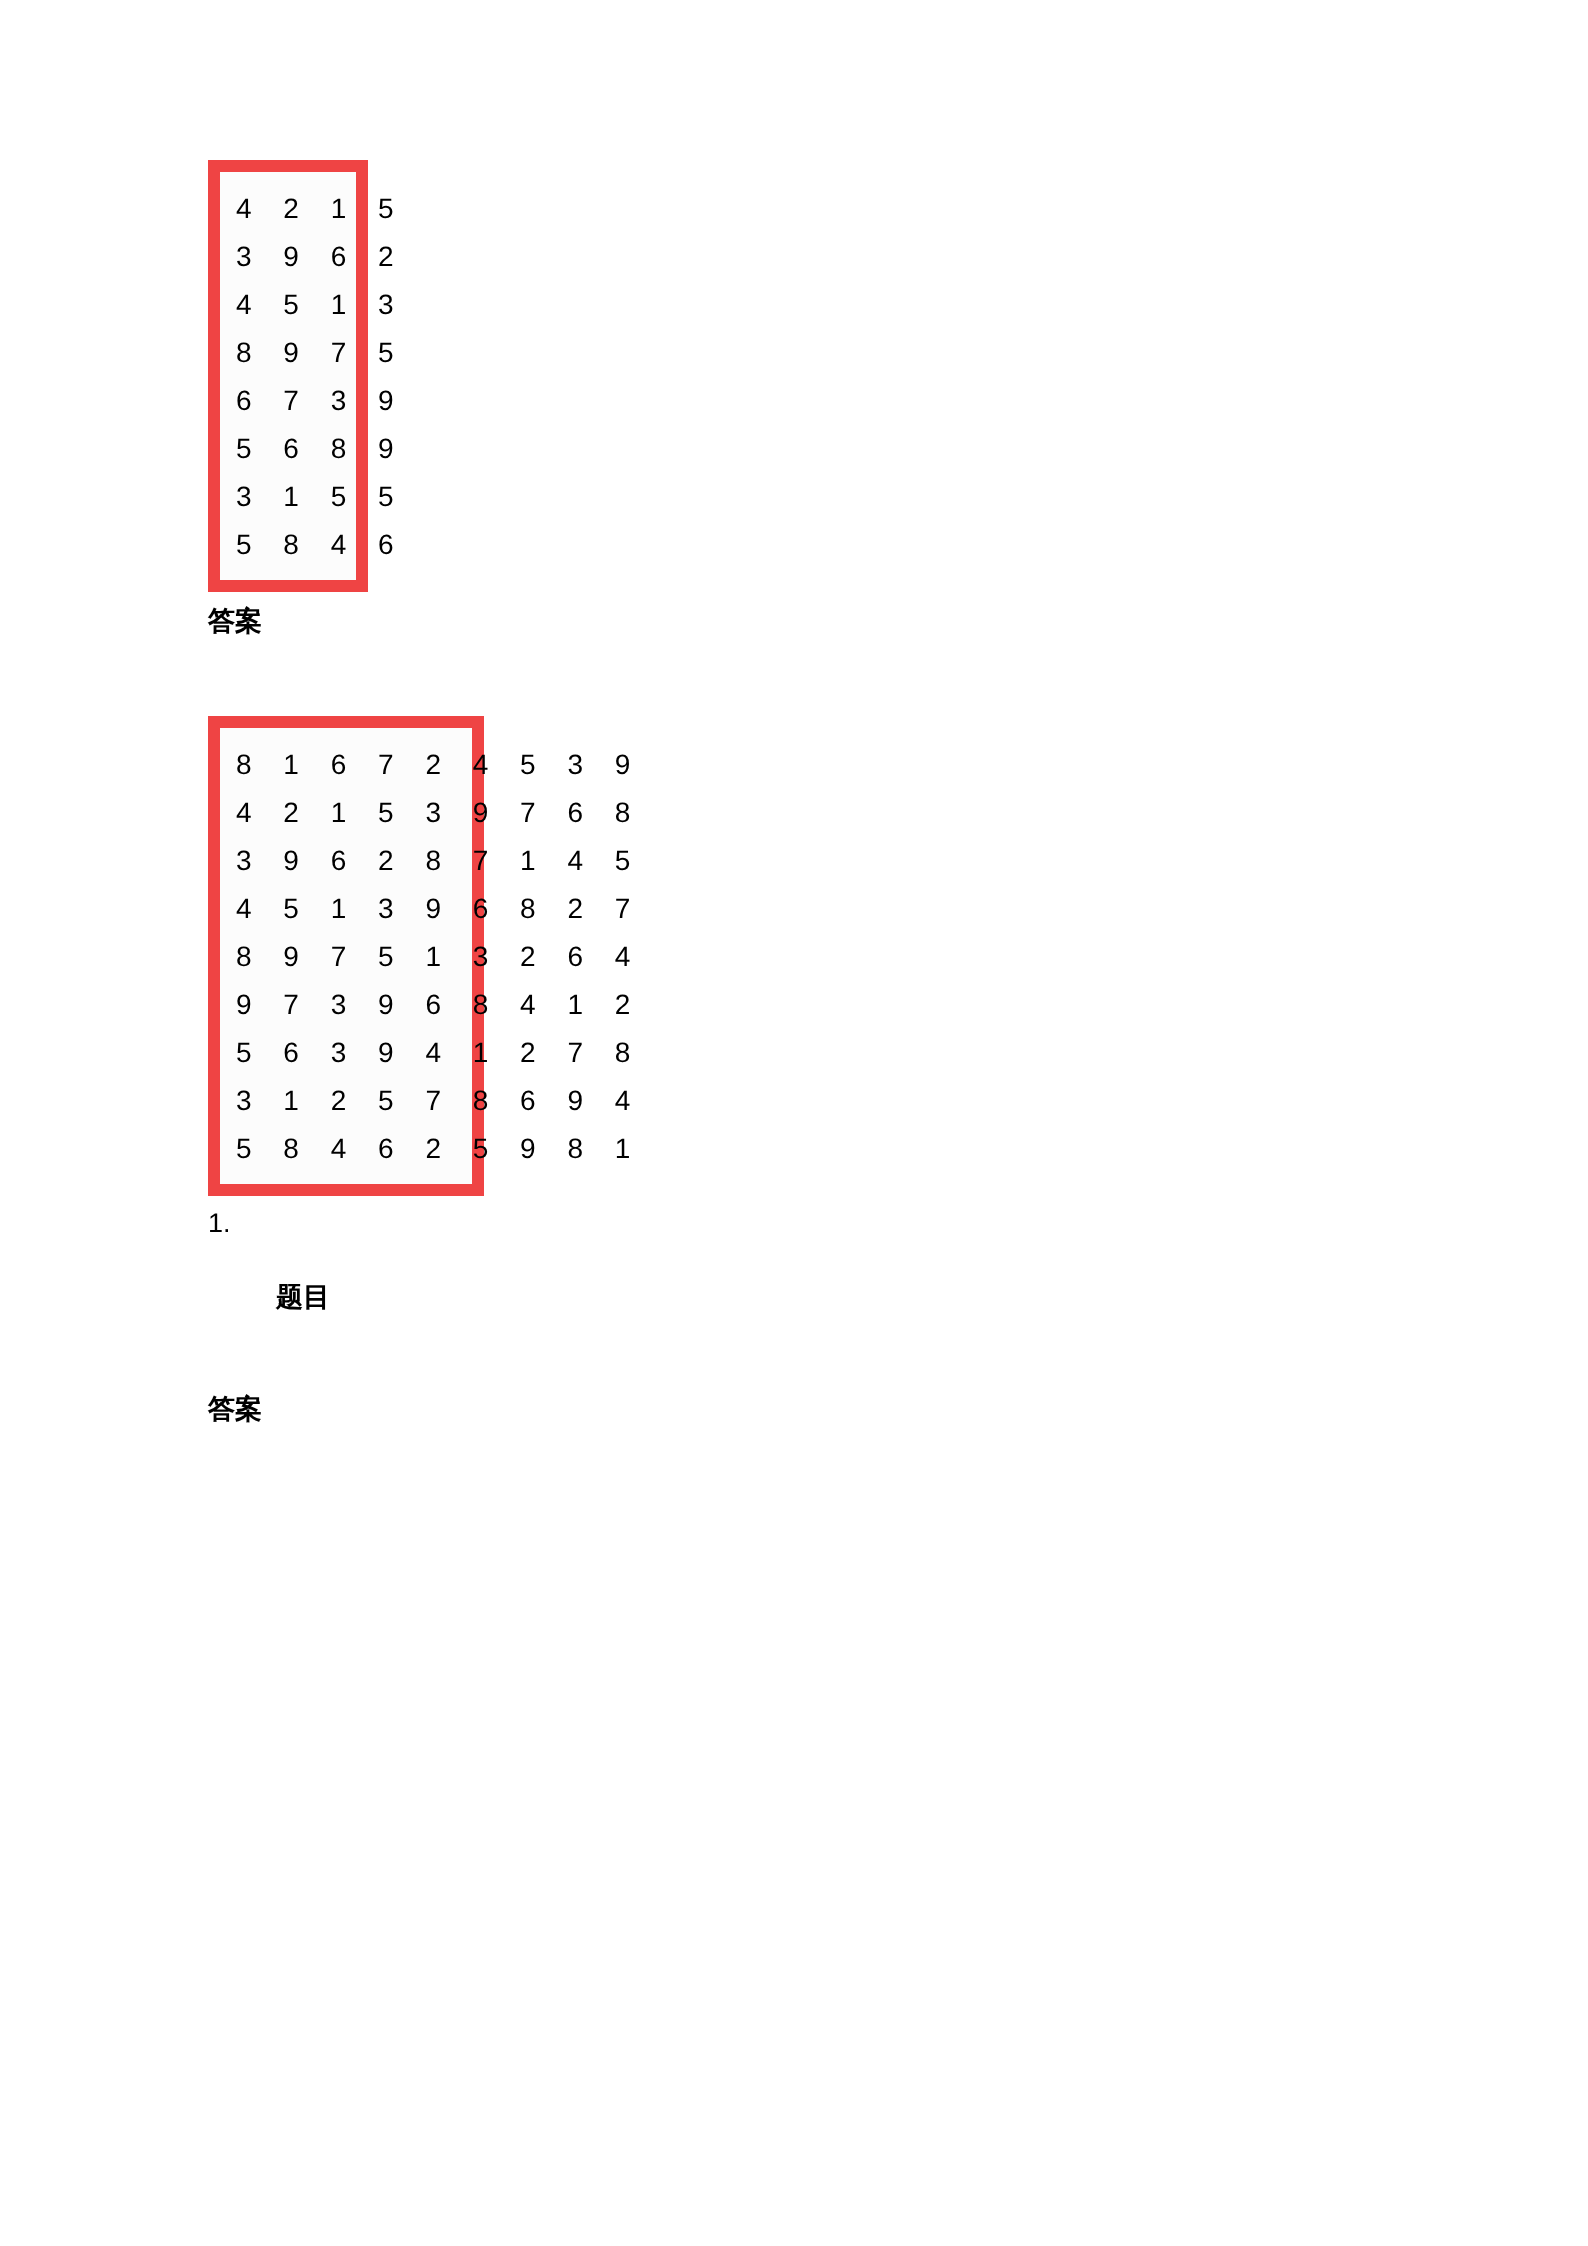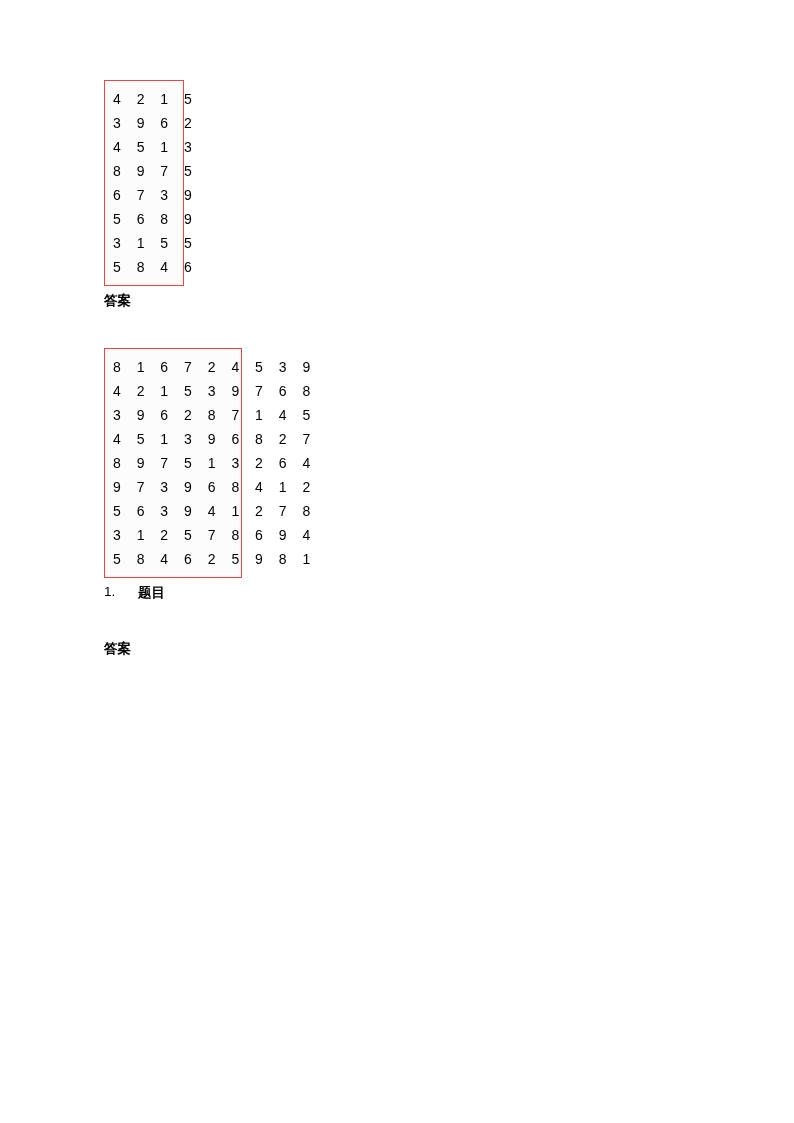--- a/index.html
+++ b/index.html
@@ -9,21 +9,21 @@
     height: 1123px;
     background: #ffffff;
     font-family: Arial, "Microsoft YaHei", sans-serif;
     color: #000000;
   }
   .page {
     padding: 80px 0 0 104px;
     box-sizing: border-box;
   }
   .grid-box {
-    border: 1px solid #ef4444;
+    border: 6px solid #ef4444;
     background: #fcfcfc;
     display: inline-block;
     padding: 6px 8px 6px 8px;
     box-sizing: border-box;
   }
   .grid-row {
     white-space: nowrap;
     font-size: 14px;
     letter-spacing: 6px;
     line-height: 24px;
@@ -38,20 +38,21 @@
   .numbered-label {
     font-size: 13.5px;
     margin-top: 6px;
     display: flex;
   }
   .numbered-label .num {
     width: 34px;
   }
   .numbered-label .txt {
     font-weight: bold;
+    margin-top: 36px;
   }
   .section {
     margin-bottom: 38px;
   }
   .section:last-child {
     margin-bottom: 0;
   }
 </style>
 </head>
 <body>

